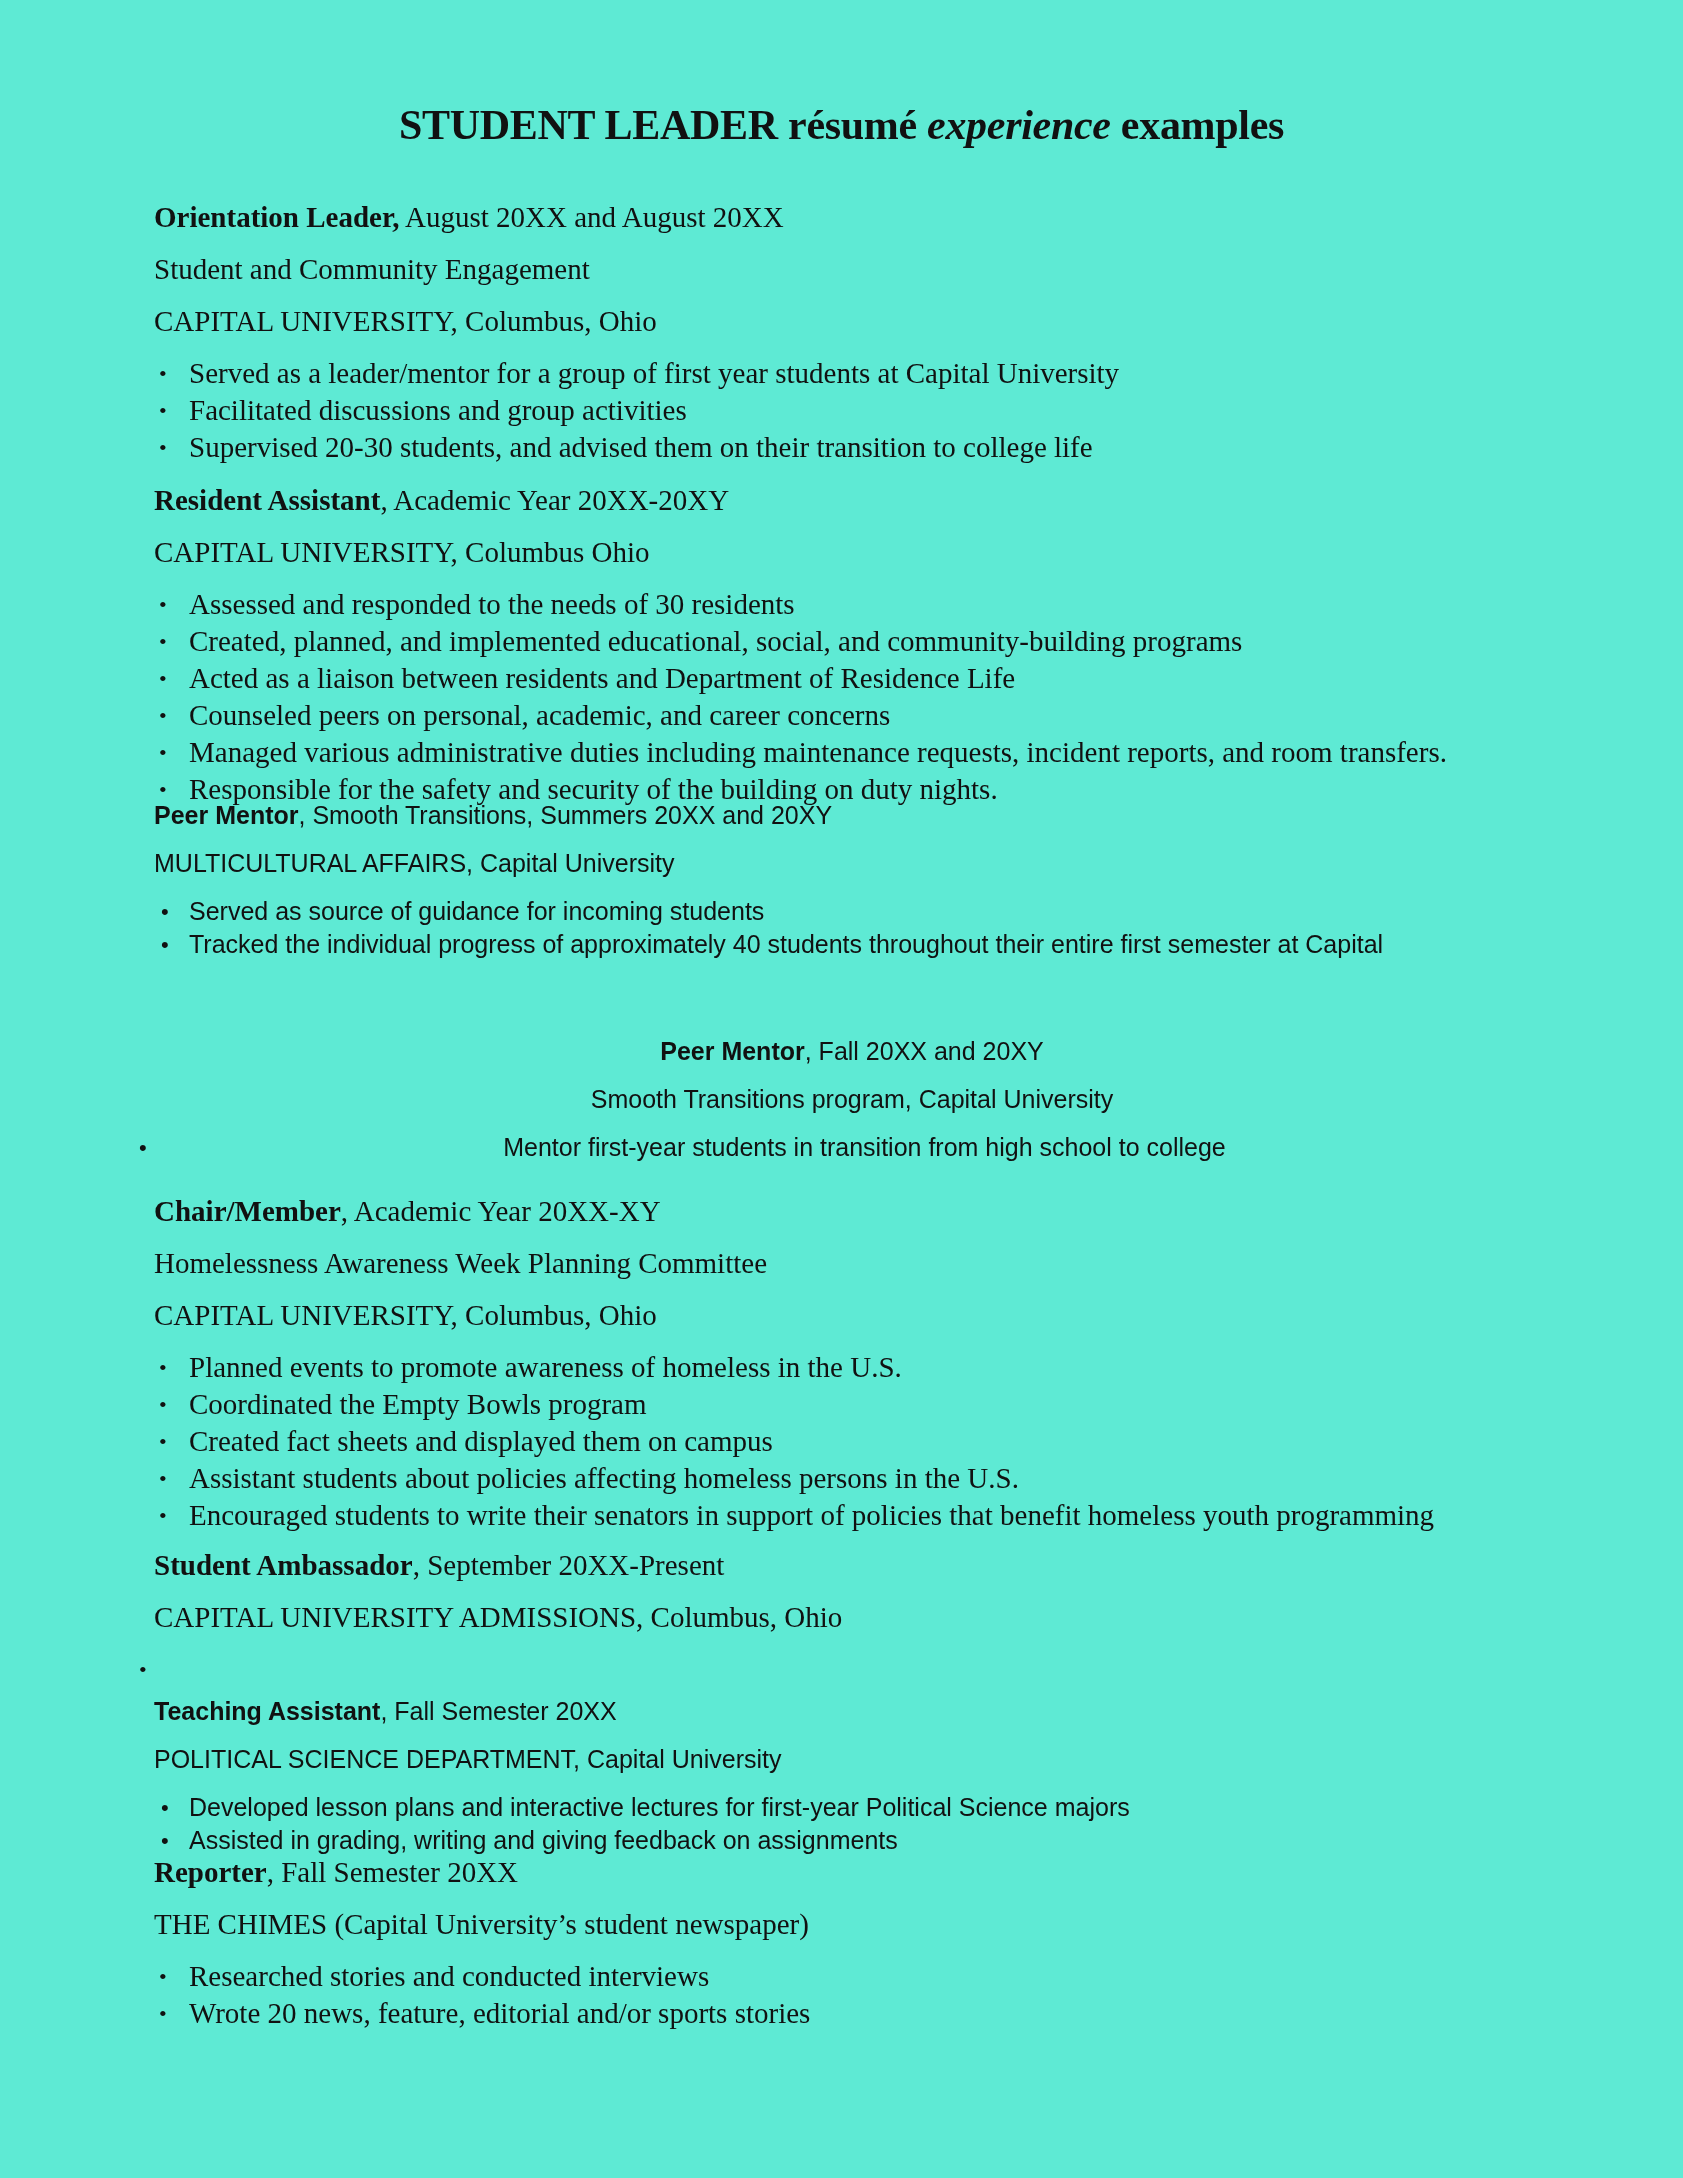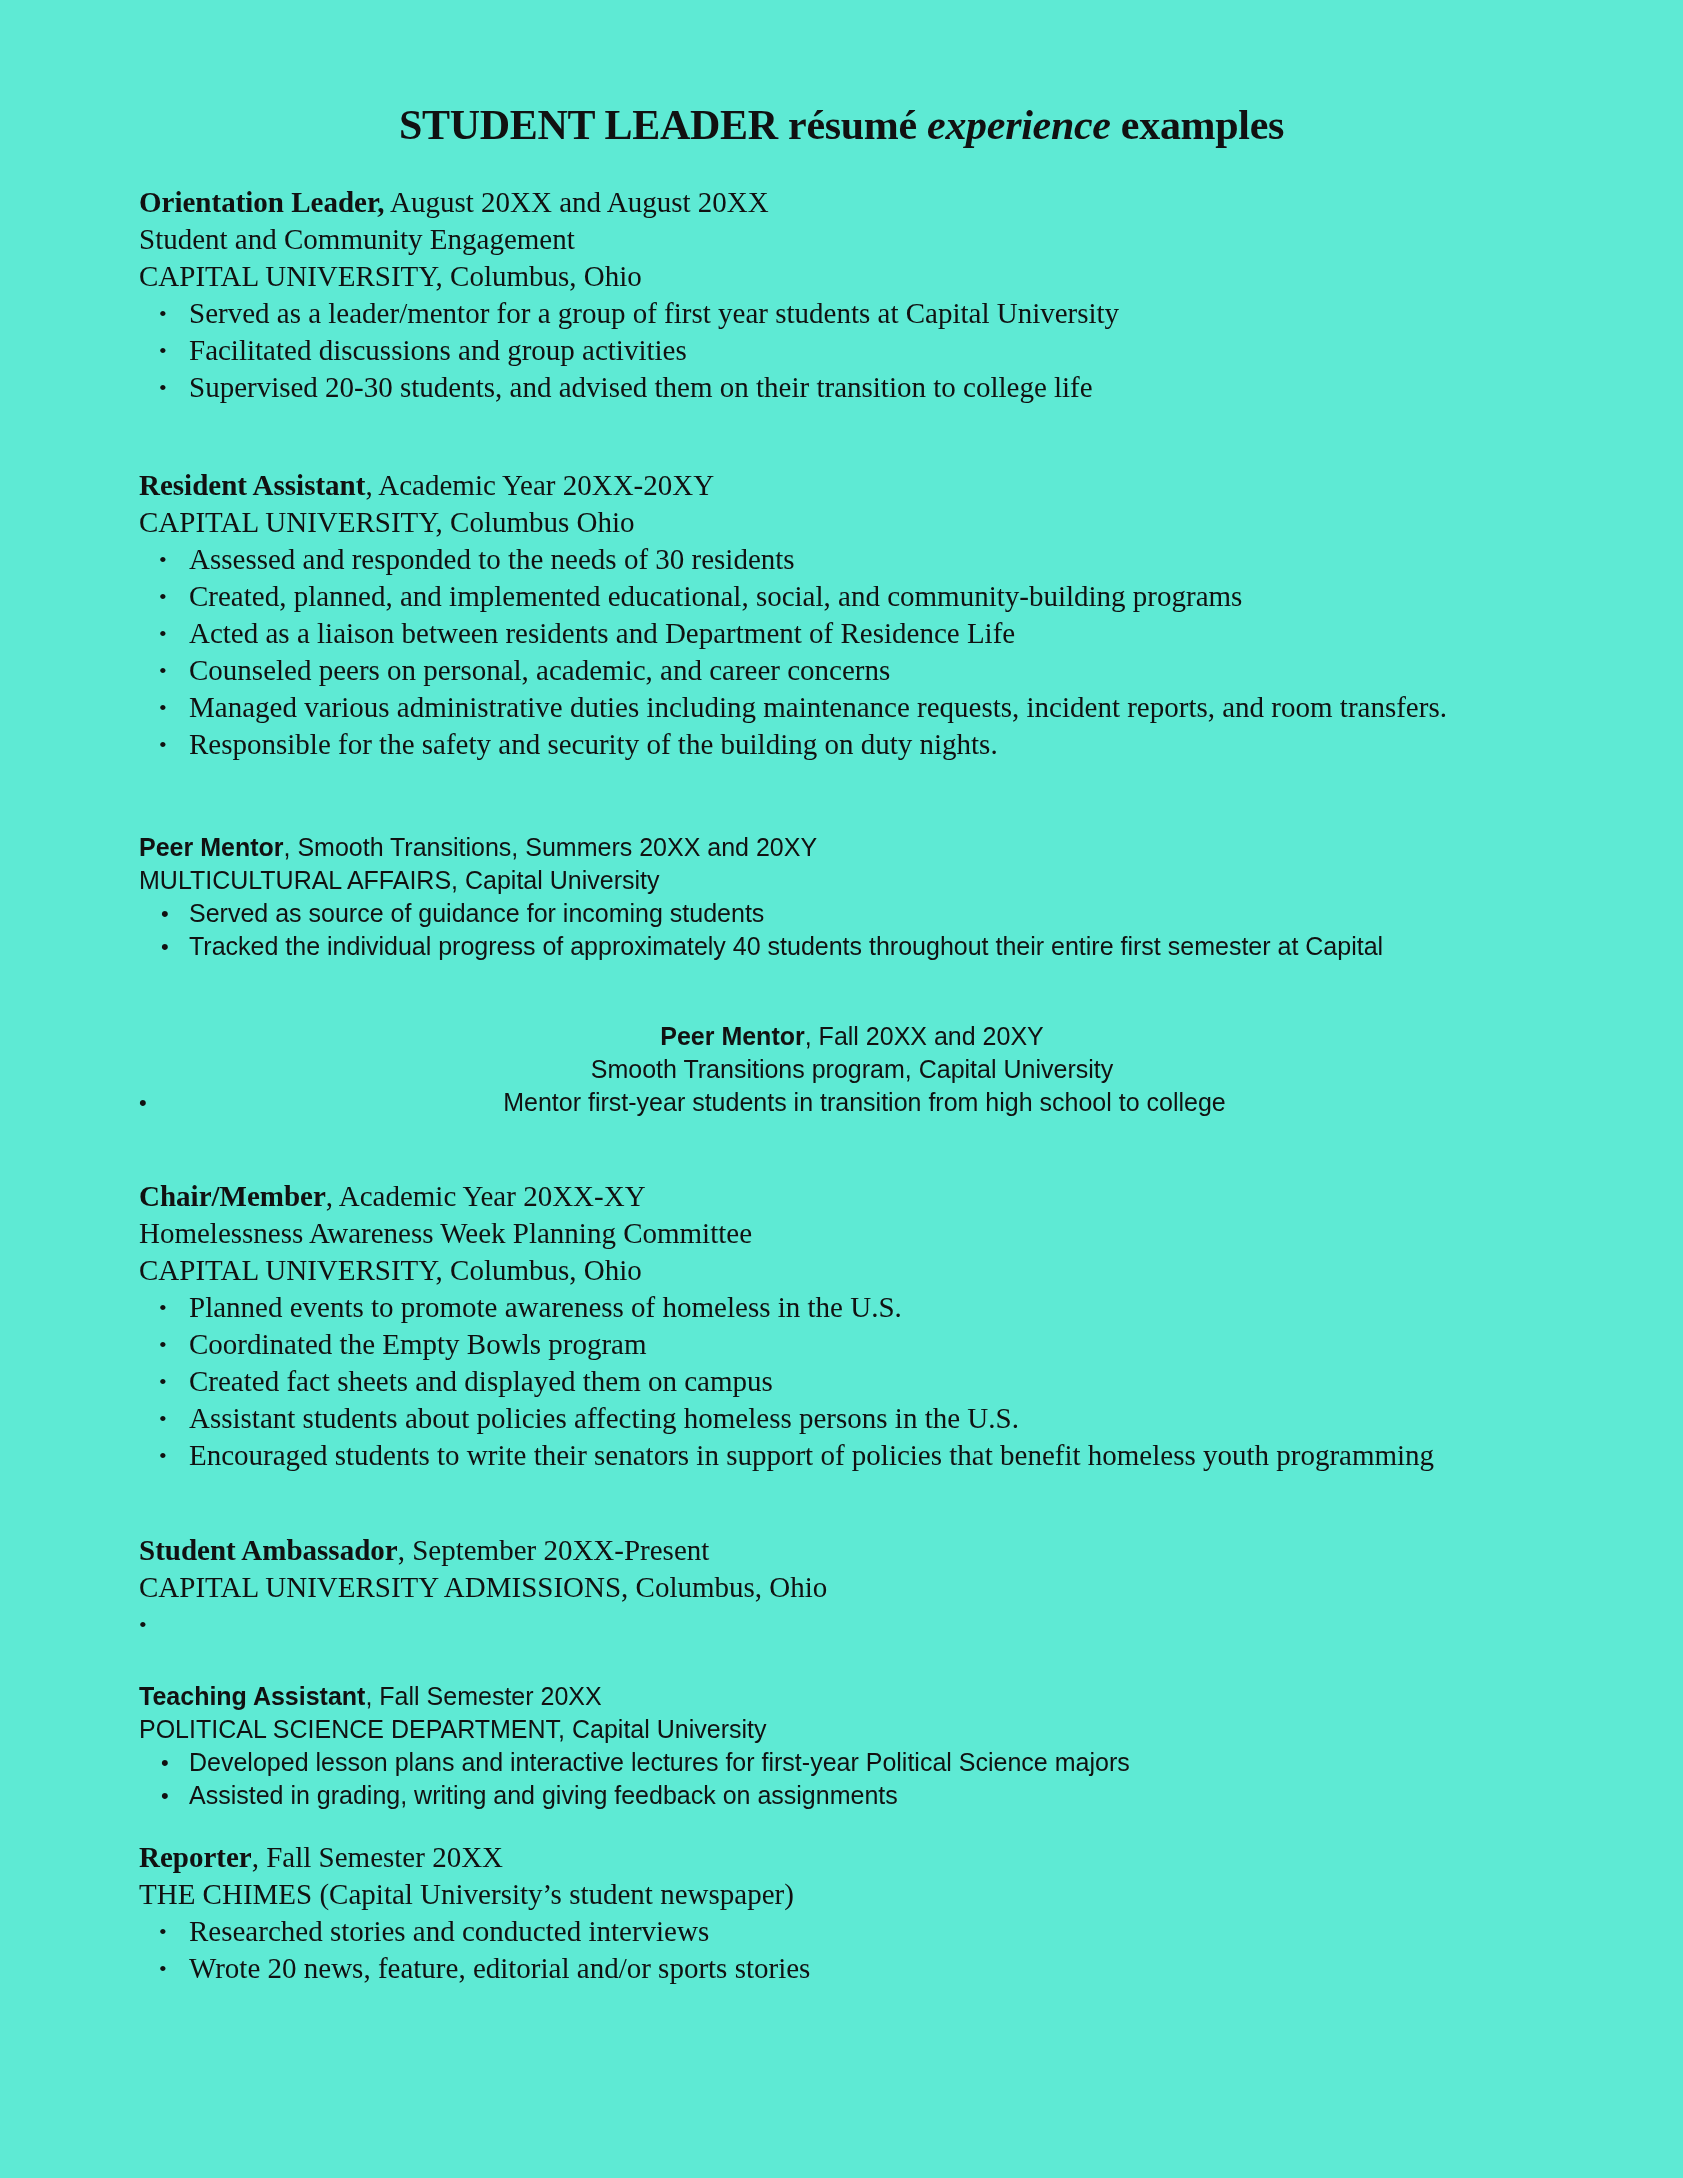--- a/index.html
+++ b/index.html
@@ -48,21 +48,21 @@
       font-size: 29px;
       line-height: 37px;
     }
     .sans {
       font-family: "Liberation Sans", sans-serif;
       font-size: 25px;
       line-height: 33px;
     }
     .line {
       white-space: nowrap;
-      margin: 0;
+      margin: 15px;
     }
     .role {
       font-weight: bold;
     }
     .italic {
     }
     ul.bullets {
       list-style: none;
       margin: 0;
       padding: 0;
@@ -110,21 +110,21 @@
     <ul class="bullets indent">
       <li><span class="bullet-dot">•</span><span>Assessed and responded to the needs of 30 residents</span></li>
       <li><span class="bullet-dot">•</span><span>Created, planned, and implemented educational, social, and community-building programs</span></li>
       <li><span class="bullet-dot">•</span><span>Acted as a liaison between residents and Department of Residence Life</span></li>
       <li><span class="bullet-dot">•</span><span>Counseled peers on personal, academic, and career concerns</span></li>
       <li><span class="bullet-dot">•</span><span>Managed various administrative duties including maintenance requests, incident reports, and room transfers.</span></li>
       <li><span class="bullet-dot">•</span><span>Responsible for the safety and security of the building on duty nights.</span></li>
     </ul>
   </div>
 
-  <div class="section sans" style="top:831px;">
+  <div class="section sans" style="top:784px;">
     <p class="line"><span class="role">Peer Mentor</span><span>, Smooth Transitions, Summers 20XX and 20XY</span></p>
     <p class="line">MULTICULTURAL AFFAIRS, Capital University</p>
     <ul class="bullets indent">
       <li><span class="bullet-dot">•</span><span>Served as source of guidance for incoming students</span></li>
       <li><span class="bullet-dot">•</span><span>Tracked the individual progress of approximately 40 students throughout their entire first semester at Capital</span></li>
     </ul>
   </div>
 
   <div class="section sans" style="top:1020px;text-align:center;">
     <p class="line"><span class="role">Peer Mentor</span><span>, Fall 20XX and 20XY</span></p>

